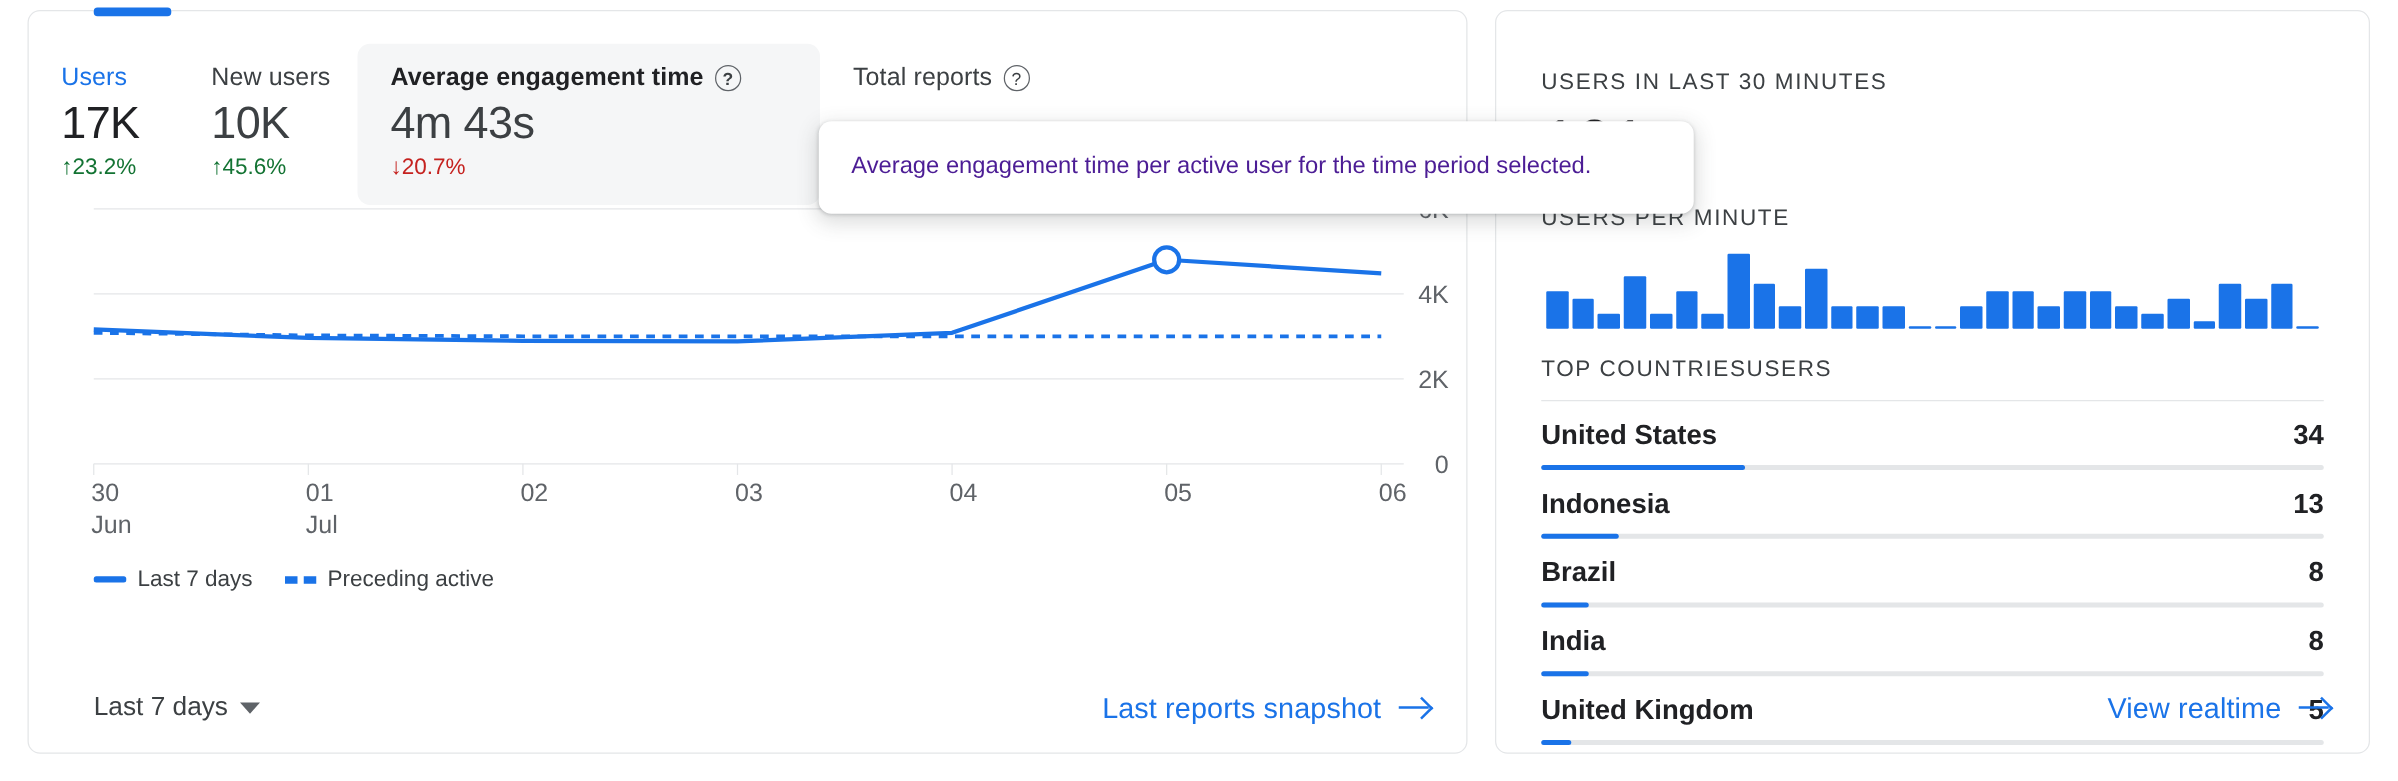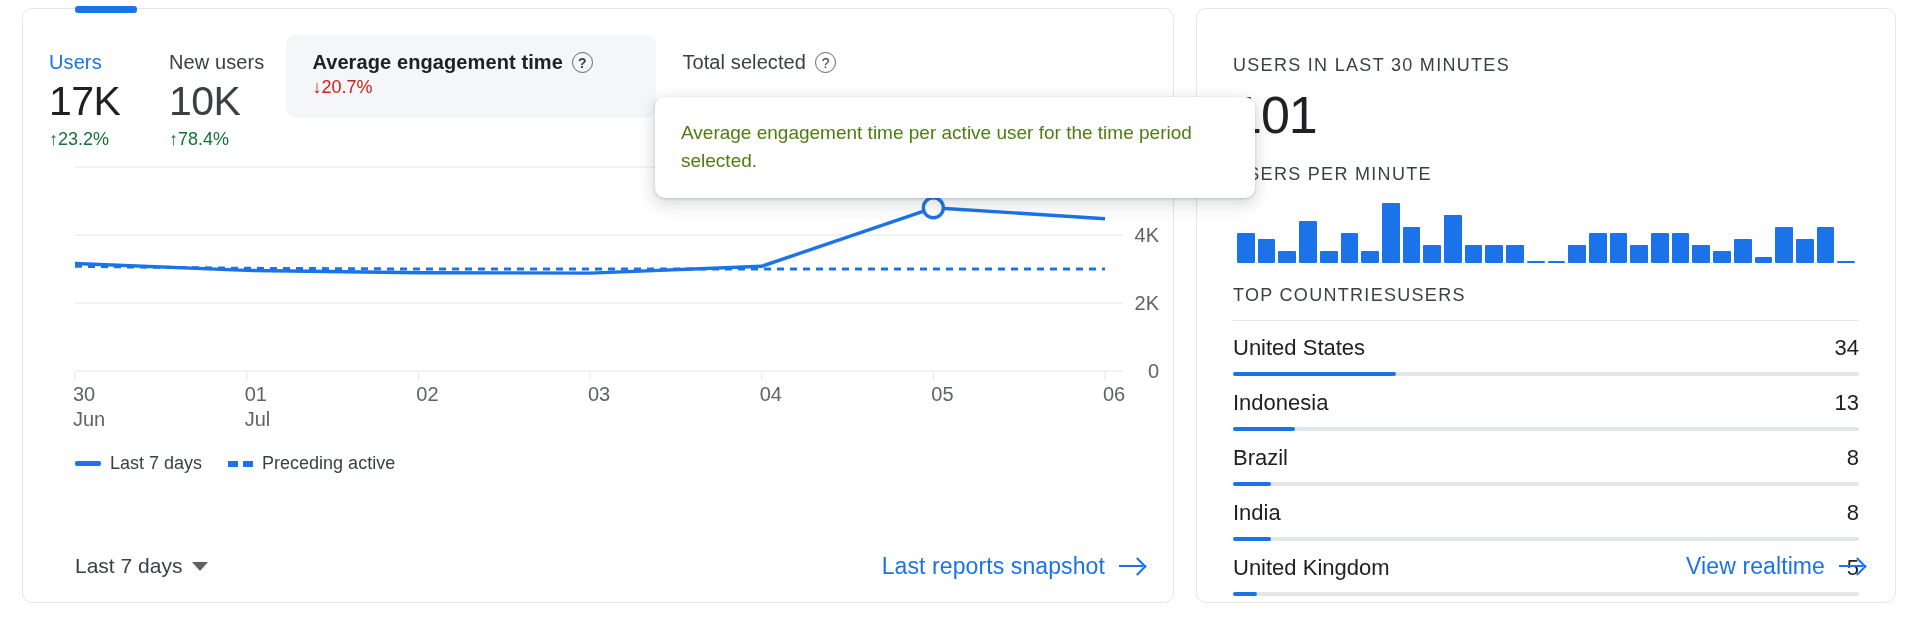--- a/index.html
+++ b/index.html
@@ -63,21 +63,21 @@
     color: #3c4043;
     letter-spacing: .1px;
     display: flex;
     align-items: center;
     gap: 9px;
     white-space: nowrap;
   }
   .metric.users .metric-label { color: #1a73e8; }
   .metric.selected .metric-label { color: #202124; font-weight: 700; }
   .metric-value {
-    font-size: 41px;
+    font-size: 36px;
     color: #3c4043;
     line-height: 1.22;
     margin-top: 2px;
     letter-spacing: -.5px;
     white-space: nowrap;
   }
   .metric.users .metric-value { color: #202124; }
   .metric-delta {
     font-size: 18px;
     margin-top: 3px;
@@ -94,28 +94,28 @@
     font-size: 14px; line-height: 1;
     color: #3c4043;
     flex: none;
   }
   .metric.totalrev .metric-label { color: #3c4043; }
 
   
   .tooltip {
     position: absolute;
     left: 632px; top: 88px;
-    width: 600px;
+    width: 700px;
     background: #ffffff;
     border-radius: 10px;
     box-shadow: 0 1px 3px rgba(60,64,67,.22), 0 5px 16px 2px rgba(60,64,67,.18);
     padding: 22px 26px 24px 26px;
     font-size: 19px;
     line-height: 1.45;
-    color: #4d7c0f;
+    color: #4c1d95;
     z-index: 40;
   }
 
   
   .chart-area {
     position: relative;
     margin: 0 0 0 0;
     height: 300px;
   }
   .chart-svg { display: block; }
@@ -237,20 +237,21 @@
     padding: 22px 0 14px 0;
     border-bottom: 1px solid #e4e6e8;
   }
   .c-row { padding-top: 14px; }
   .c-row-top {
     display: flex;
     justify-content: space-between;
     align-items: baseline;
     font-size: 22px;
     color: #202124;
+    font-weight: bold;
   }
   .c-bar-track {
     height: 4px;
     background: #e4e6e8;
     margin-top: 11px;
     position: relative;
     border-radius: 2px;
   }
   .c-bar-fill {
     position: absolute;
@@ -280,34 +281,35 @@
     <div class="metrics">
       <div class="metric users">
         <div class="metric-label">Users</div>
         <div class="metric-value">17K</div>
         <div class="metric-delta up"><span>↑</span><span>23.2%</span></div>
       </div>
 
       <div class="metric newusers">
         <div class="metric-label">New users</div>
         <div class="metric-value">10K</div>
-        <div class="metric-delta up"><span>↑</span><span>78.4%</span></div>
+        <div class="metric-delta up"><span>↑</span><span>45.6%</span></div>
       </div>
 
       <div class="metric selected avgeng">
         <div class="metric-label">
           <span>Average engagement time</span>
           <span class="q-icon">?</span>
         </div>
+        <div class="metric-value">4m 43s</div>
         <div class="metric-delta down"><span>↓</span><span>20.7%</span></div>
       </div>
 
       <div class="metric totalrev">
         <div class="metric-label">
-          <span>Total selected</span>
+          <span>Total reports</span>
           <span class="q-icon">?</span>
         </div>
       </div>
     </div>
 
     <div class="tooltip">Average engagement time per active user for the time period selected.</div>
 
     <div class="chart-area">
       <svg class="chart-svg" width="1150" height="300" viewBox="0 0 1150 300">
         <g id="gridlines">

